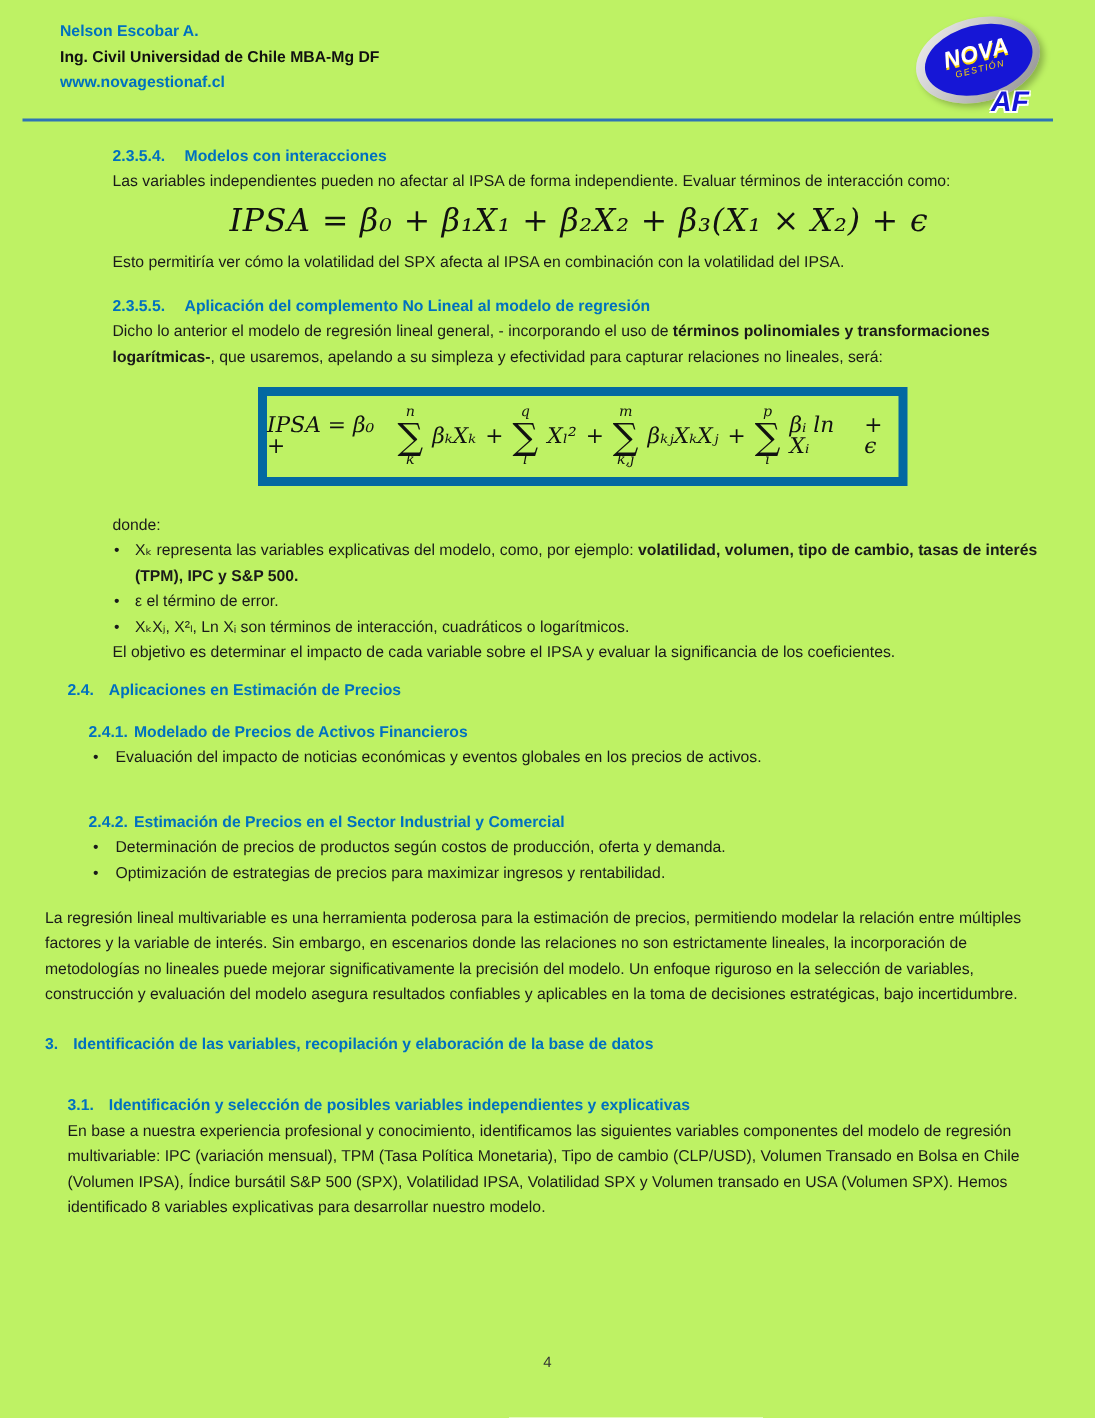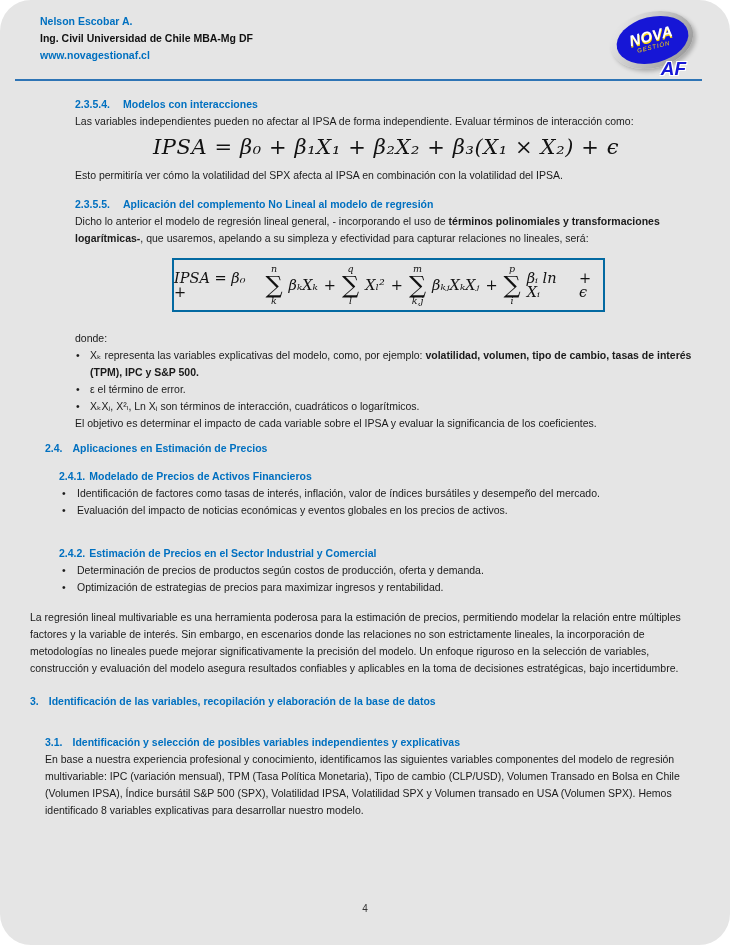--- a/index.html
+++ b/index.html
@@ -1,20 +1,20 @@
 <!DOCTYPE html>
 <html><head>
 <meta charset="utf-8">
 <style>
   * { margin:0; padding:0; box-sizing:border-box; }
   html,body { background:#ffffff; }
   .page {
-    position:relative; width:730px; height:945px; background:#e5e5e5;
+    position:relative; width:730px; height:945px; background:#bef264;
     font-family:"Liberation Sans","DejaVu Sans",sans-serif;
-    font-size:10.5px; line-height:17px; color:#1a1a1a; overflow:hidden;border-radius:31px;
+    font-size:10.5px; line-height:17px; color:#1a1a1a; overflow:hidden;
   }
   
   .header { padding:13px 0 0 40px; }
   .hdr-name { color:#0070C0; font-weight:bold; }
   .hdr-cred { color:#111; font-weight:bold; }
   .hdr-web  { color:#0070C0; font-weight:bold; text-decoration:none; display:inline-block; }
   .rule { margin:15px 28px 0 15px; border-top:2px solid #2E74B5; }
   
   .logo { position:absolute; top:9px; right:32px; width:90px; height:66px; }
   .logo-ellipse {
@@ -44,22 +44,22 @@
   .hnum-mid  { display:inline-block; margin-right:10px; }
   .hnum-tight{ display:inline-block; margin-right:4px; }
   .bold { font-weight:bold; }
   
   .formula1 {
     margin:9px 0 11px 0; text-align:center;
     font-family:"DejaVu Serif","DejaVu Sans",serif; font-style:italic;
     font-size:21px; letter-spacing:.6px; color:#111;
   }
   .fbox {
-    margin:11px 0 0 97px; width:433px; height:54px;
-    border:2px solid #0369a1;
+    margin:11px 0 0 97px; width:433px; height:66px;
+    border:6px solid #0369a1;
     display:flex; align-items:center; justify-content:center;
   }
   .fbox-formula {
     display:flex; align-items:center; justify-content:center; gap:6px;
     font-family:"DejaVu Serif","DejaVu Sans",serif; font-style:italic;
     font-size:14.5px; color:#111; line-height:1;
   }
   .sum { display:inline-flex; flex-direction:column; align-items:center; line-height:1; }
   .sum .lim { font-size:9.5px; font-style:italic; line-height:10px; }
   .sum .sigma { font-style:normal; font-size:24px; line-height:22px; font-family:"DejaVu Serif","DejaVu Sans",serif; }
@@ -149,21 +149,20 @@
     <div>El objetivo es determinar el impacto de cada variable sobre el IPSA y evaluar la significancia de los coeficientes.</div>
   </div>
 
   <div class="b-mid" style="margin-top:8px;">
     <div class="heading"><span class="hnum-mid">2.4.</span><span>Aplicaciones en Estimación de Precios</span></div>
   </div>
 
   <div class="b-sub" style="margin-top:11px;">
     <div class="heading"><span class="hnum-tight">2.4.1.</span><span>Modelado de Precios de Activos Financieros</span></div>
     <div class="bullets bullets-sub">
-      <div class="bullet">Identificación de factores como tasas de interés, inflación, valor de índices bursátiles y desempeño del mercado.</div>
       <div class="bullet">Evaluación del impacto de noticias económicas y eventos globales en los precios de activos.</div>
     </div>
   </div>
 
   <div class="b-sub" style="margin-top:26px;">
     <div class="heading"><span class="hnum-tight">2.4.2.</span><span>Estimación de Precios en el Sector Industrial y Comercial</span></div>
     <div class="bullets bullets-sub">
       <div class="bullet">Determinación de precios de productos según costos de producción, oferta y demanda.</div>
       <div class="bullet">Optimización de estrategias de precios para maximizar ingresos y rentabilidad.</div>
     </div>

